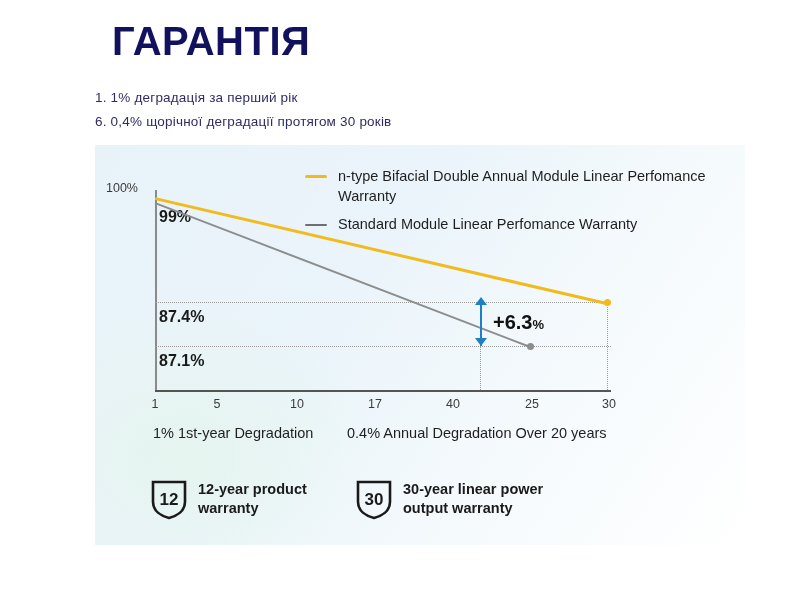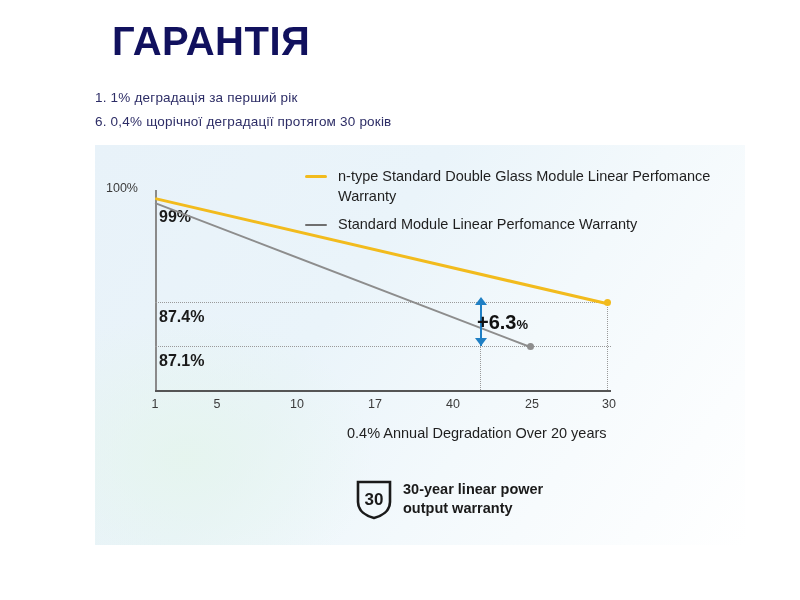--- a/index.html
+++ b/index.html
@@ -202,21 +202,21 @@
     left: 380px;
     width: 0; height: 0;
     border-left: 6px solid transparent;
     border-right: 6px solid transparent;
   }
   #arrow-up   { top: 152px; border-bottom: 8px solid #1f7fc4; }
   #arrow-down { top: 193px; border-top: 8px solid #1f7fc4; }
 
   #delta-label {
     position: absolute;
-    left: 382px;
+    left: 398px;
     top: 166px;
     color: #111111;
     font-weight: bold;
     white-space: nowrap;
   }
   #delta-value { font-size: 20px; }
   #delta-unit  { font-size: 13px; }
 
   
   .caption {
@@ -291,35 +291,48 @@
 
       <div class="series-line" id="line-standard" style="left:60px; top:57px; width:402.7px; transform: rotate(21.0deg);"></div>
       <div class="endpoint" id="endpoint-standard" style="left:432px; top:198px;"></div>
 
       <div class="series-line" id="line-ntype" style="left:60px; top:52px; width:464px; transform: rotate(13.1deg);"></div>
       <div class="endpoint" id="endpoint-ntype" style="left:509px; top:154px;"></div>
 
       <div id="legend">
         <div class="legend-row">
           <div class="legend-swatch ntype"></div>
-          <div class="legend-text">n-type Standard Double Glass Module Linear Perfomance Warranty</div>
+          <div class="legend-text">n-type Bifacial Double Annual Module Linear Perfomance Warranty</div>
         </div>
         <div class="legend-row">
           <div class="legend-swatch standard"></div>
           <div class="legend-text">Standard Module Linear Perfomance Warranty</div>
         </div>
       </div>
 
       <div id="delta-arrow"></div>
       <div class="arrow-head" id="arrow-up"></div>
       <div class="arrow-head" id="arrow-down"></div>
       <div id="delta-label"><span id="delta-value">+6.3</span><span id="delta-unit">%</span></div>
 
+      <div class="caption" id="caption-left">1% 1st-year Degradation</div>
       <div class="caption" id="caption-right">0.4% Annual Degradation Over 20 years</div>
 
+      <div class="badge" id="badge-product">
+        <div class="badge-icon">
+          <svg width="38" height="42" viewBox="0 0 38 42">
+            <path d="M3 4 H35 V24 C35 33 27 38 19 40 C11 38 3 33 3 24 Z" fill="none" stroke="#1a1a1a" stroke-width="2.6"></path>
+            <text x="19" y="27" text-anchor="middle" font-family="Liberation Sans, sans-serif" font-size="17" font-weight="bold" fill="#1a1a1a">12</text>
+          </svg>
+        </div>
+        <div class="badge-text">
+          <div>12-year product</div>
+          <div>warranty</div>
+        </div>
+      </div>
 
       <div class="badge" id="badge-output">
         <div class="badge-icon">
           <svg width="38" height="42" viewBox="0 0 38 42">
             <path d="M3 4 H35 V24 C35 33 27 38 19 40 C11 38 3 33 3 24 Z" fill="none" stroke="#1a1a1a" stroke-width="2.6"></path>
             <text x="19" y="27" text-anchor="middle" font-family="Liberation Sans, sans-serif" font-size="17" font-weight="bold" fill="#1a1a1a">30</text>
           </svg>
         </div>
         <div class="badge-text">
           <div>30-year linear power</div>

